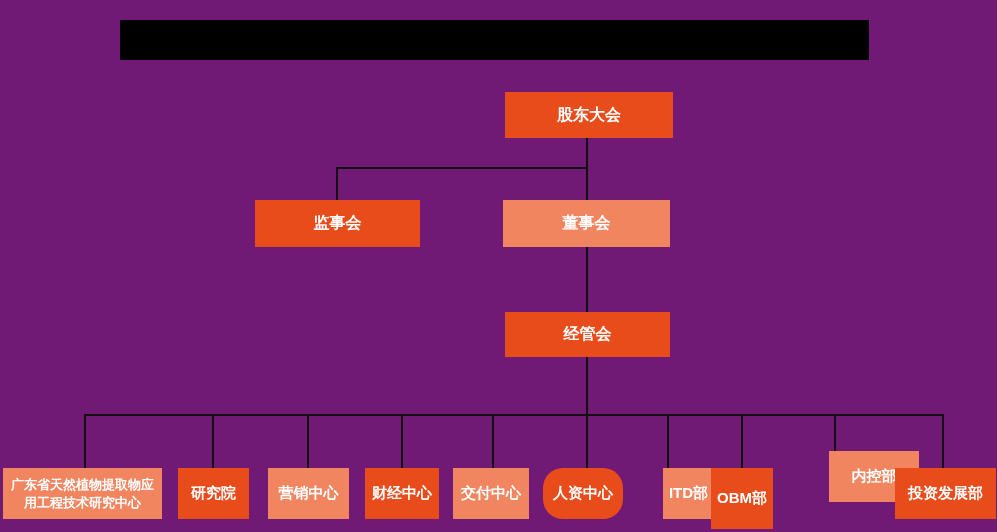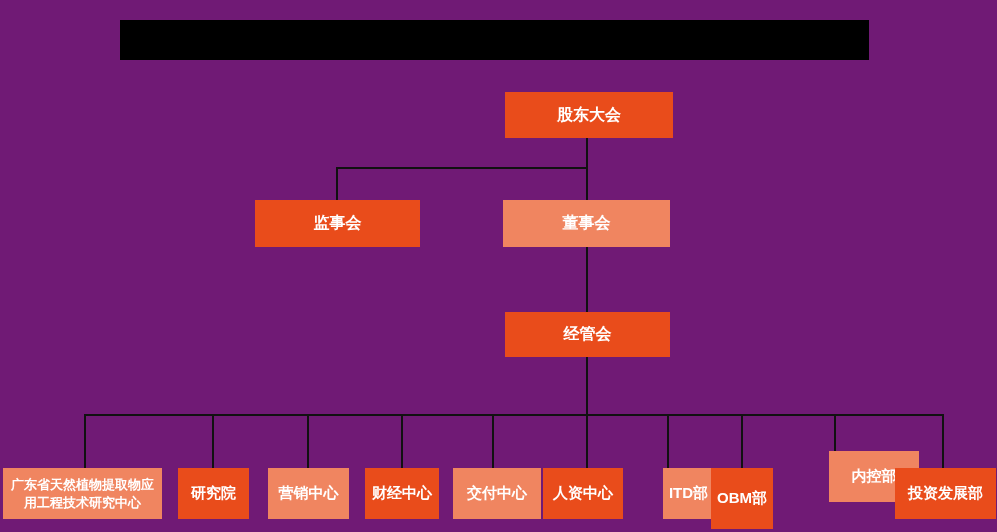--- a/index.html
+++ b/index.html
@@ -39,22 +39,22 @@
   
   .n0  { left: 505px; top: 92px;  width: 168px; height: 46px; }
   .n1  { left: 255px; top: 200px; width: 165px; height: 47px; }
   .n2  { left: 503px; top: 200px; width: 167px; height: 47px; }
   .n3  { left: 505px; top: 312px; width: 165px; height: 45px; }
   .level4 { font-size: 15px; }
   .n4  { left: 3px;   top: 468px; width: 159px; height: 51px; font-size: 13px; line-height: 1.35; padding: 6px 3px; }
   .n5  { left: 178px; top: 468px; width: 71px;  height: 51px; }
   .n6  { left: 268px; top: 468px; width: 81px;  height: 51px; }
   .n7  { left: 365px; top: 468px; width: 74px;  height: 51px; }
-  .n8  { left: 453px; top: 468px; width: 88px;  height: 51px; }
-  .n9  { left: 543px; top: 468px; width: 80px;  height: 51px; }
+  .n8  { left: 453px; top: 468px; width: 76px;  height: 51px; }
+  .n9  { left: 543px; top: 468px; width: 80px;  height: 51px; border-radius: 20px; }
   .n10 { left: 643px; top: 468px; width: 51px;  height: 51px; margin-left: 20px; }
   .n11 { left: 711px; top: 468px; width: 62px;  height: 61px; }
   .n12 { left: 793px; top: 451px; width: 90px;  height: 51px; margin-left: 36px; }
   .n13 { left: 895px; top: 468px; width: 101px; height: 51px; }
   
   .l-v-root      { left: 586px; top: 138px; width: 2px;   height: 62px; }
   .l-h-level2    { left: 336px; top: 167px; width: 252px; height: 2px;  }
   .l-v-sup       { left: 336px; top: 167px; width: 2px;   height: 33px; }
   .l-v-board     { left: 586px; top: 247px; width: 2px;   height: 65px; }
   .l-v-mgmt      { left: 586px; top: 357px; width: 2px;   height: 111px;}

